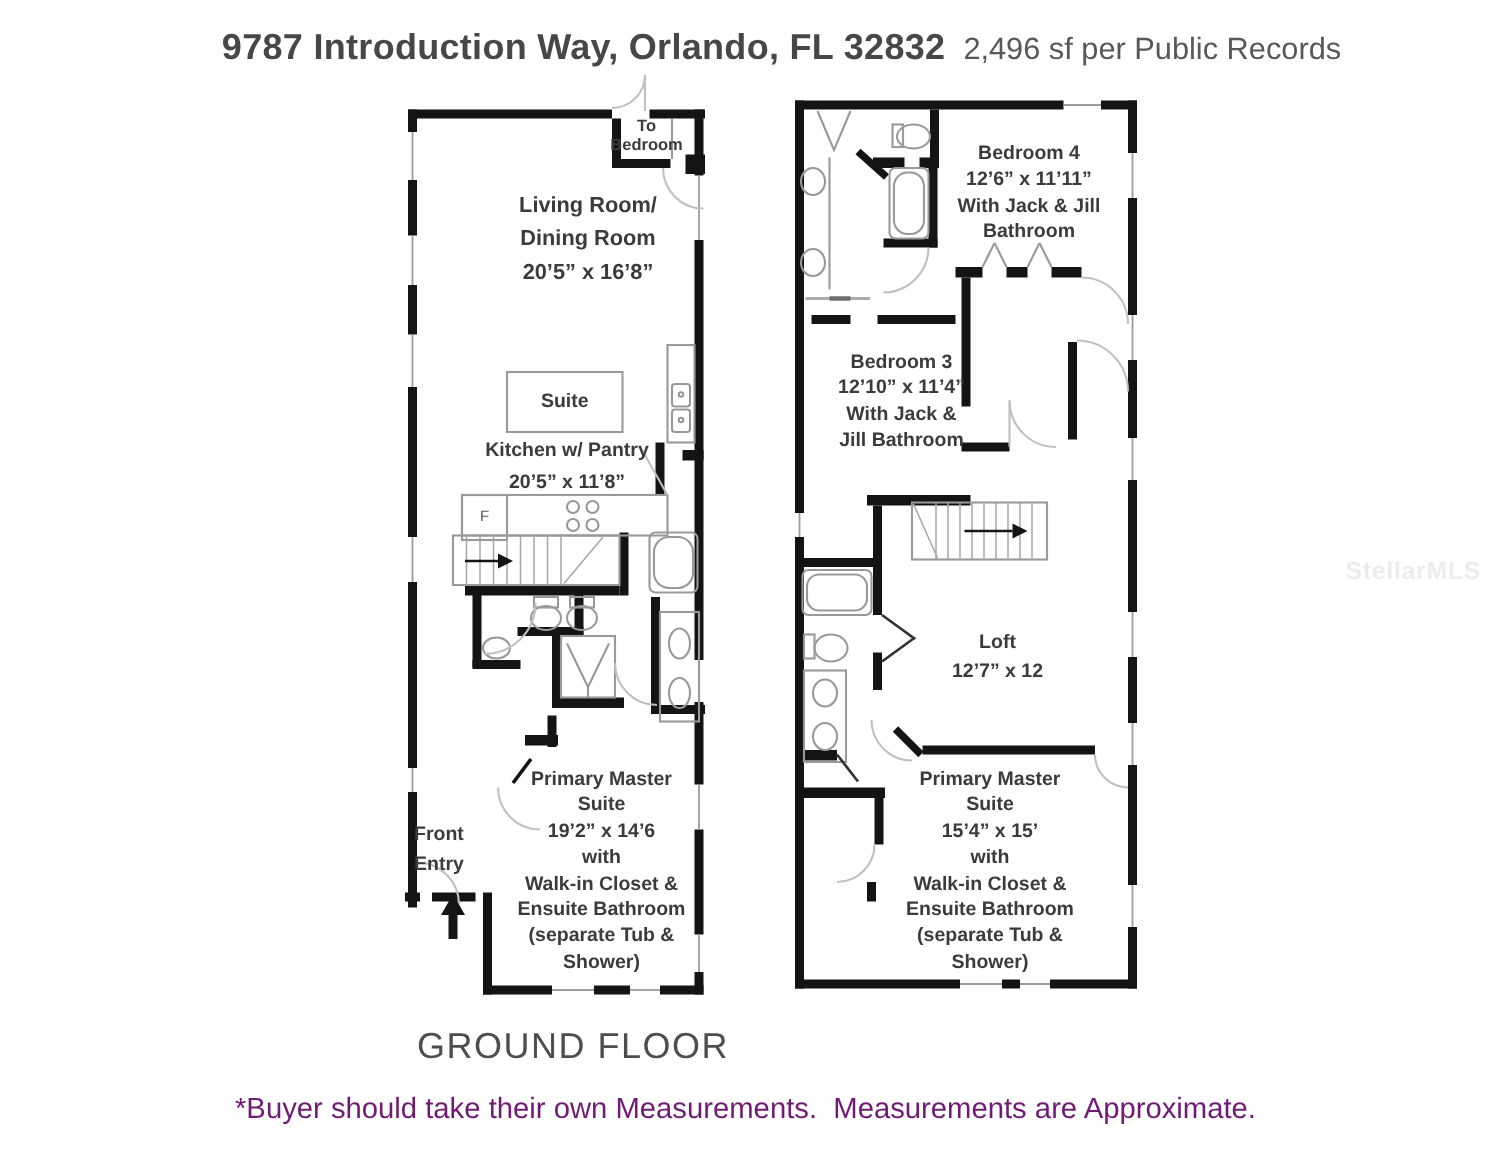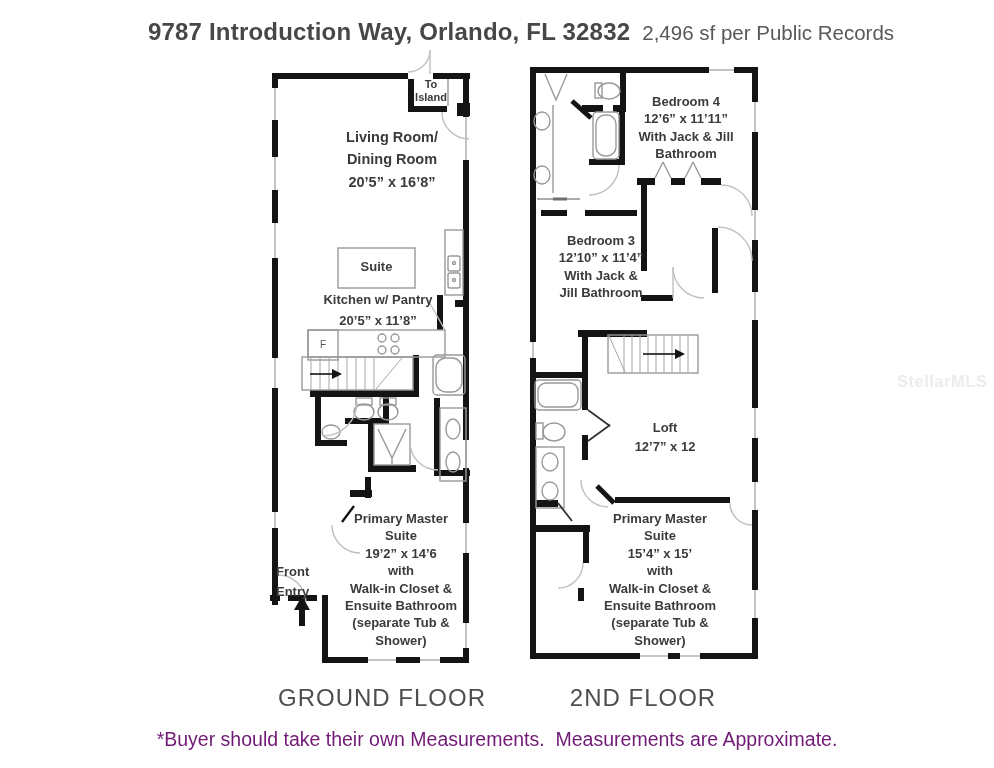--- a/index.html
+++ b/index.html
@@ -15,21 +15,21 @@
   .sqft{font-size:20.5px;font-weight:normal;color:#585858;margin-left:12px;}
   
   .plan-svg{position:absolute;}
   .room-label{
     position:absolute;white-space:pre-line;text-align:center;
     font-weight:bold;color:#3b3b3b;line-height:1.32;
   }
   .lbl-sm{font-size:11px;line-height:1.15;}
   .lbl-md{font-size:13px;}
   .lbl-lg{font-size:14.5px;line-height:1.55;}
-  .lbl-left{text-align:left;line-height:1.5;margin-top:16px;}
+  .lbl-left{text-align:left;line-height:1.5;}
   .lbl-f{font-size:10px;font-weight:normal;color:#555;}
   
   .floor-name{
     position:absolute;font-size:24px;color:#4e4e4e;letter-spacing:1px;
     text-align:center;font-weight:400;
   }
   .footer{
     position:absolute;top:728px;left:0;width:994px;text-align:center;
     font-size:19.5px;color:#701a75;white-space:pre-wrap;
   }
@@ -183,21 +183,21 @@
       <line x1="74" y1="484" x2="86" y2="468" stroke="#141414" stroke-width="2.4"></line>
     </g>
 
     <g fill="#141414">
       <polygon points="34,558 26,572 42,572"></polygon>
         <rect x="31" y="572" width="6" height="16"></rect>
     </g>
   </svg>
 
   <div class="room-label lbl-sm" style="left:402px;top:78px;width:58px;">To
-Island</div>
+Bedroom</div>
   <div class="room-label lbl-lg" style="left:312px;top:126px;width:160px;">Living Room/
 Dining Room
 20’5” x 16’8”</div>
   <div class="room-label lbl-md" style="left:338px;top:258px;width:77px;">Suite</div>
   <div class="room-label lbl-md" style="left:298px;top:290px;width:160px;line-height:1.6;">Kitchen w/ Pantry
 20’5” x 11’8”</div>
   <div class="room-label lbl-f" style="left:308px;top:338px;width:30px;">F</div>
   <div class="room-label lbl-md lbl-left" style="left:276px;top:546px;width:52px;">Front
 Entry</div>
   <div class="room-label lbl-md" style="left:326px;top:510px;width:150px;line-height:1.34;">Primary Master
@@ -348,18 +348,17 @@
   <div class="room-label lbl-md" style="left:585px;top:510px;width:150px;line-height:1.34;">Primary Master
 Suite
 15’4” x 15’
 with
 Walk-in Closet &amp;
 Ensuite Bathroom
 (separate Tub &amp;
 Shower)</div>
 
   <div class="floor-name" style="left:262px;top:684px;width:240px;">GROUND FLOOR</div>
-  <div class="floor-name" style="left:543px;top:684px;width:200px;">2ND FLOOR</div>
 
   <div class="footer">*Buyer should take their own Measurements.  Measurements are Approximate.</div>
 
   <div class="watermark">StellarMLS</div>
 </div>
 
 </body></html>

